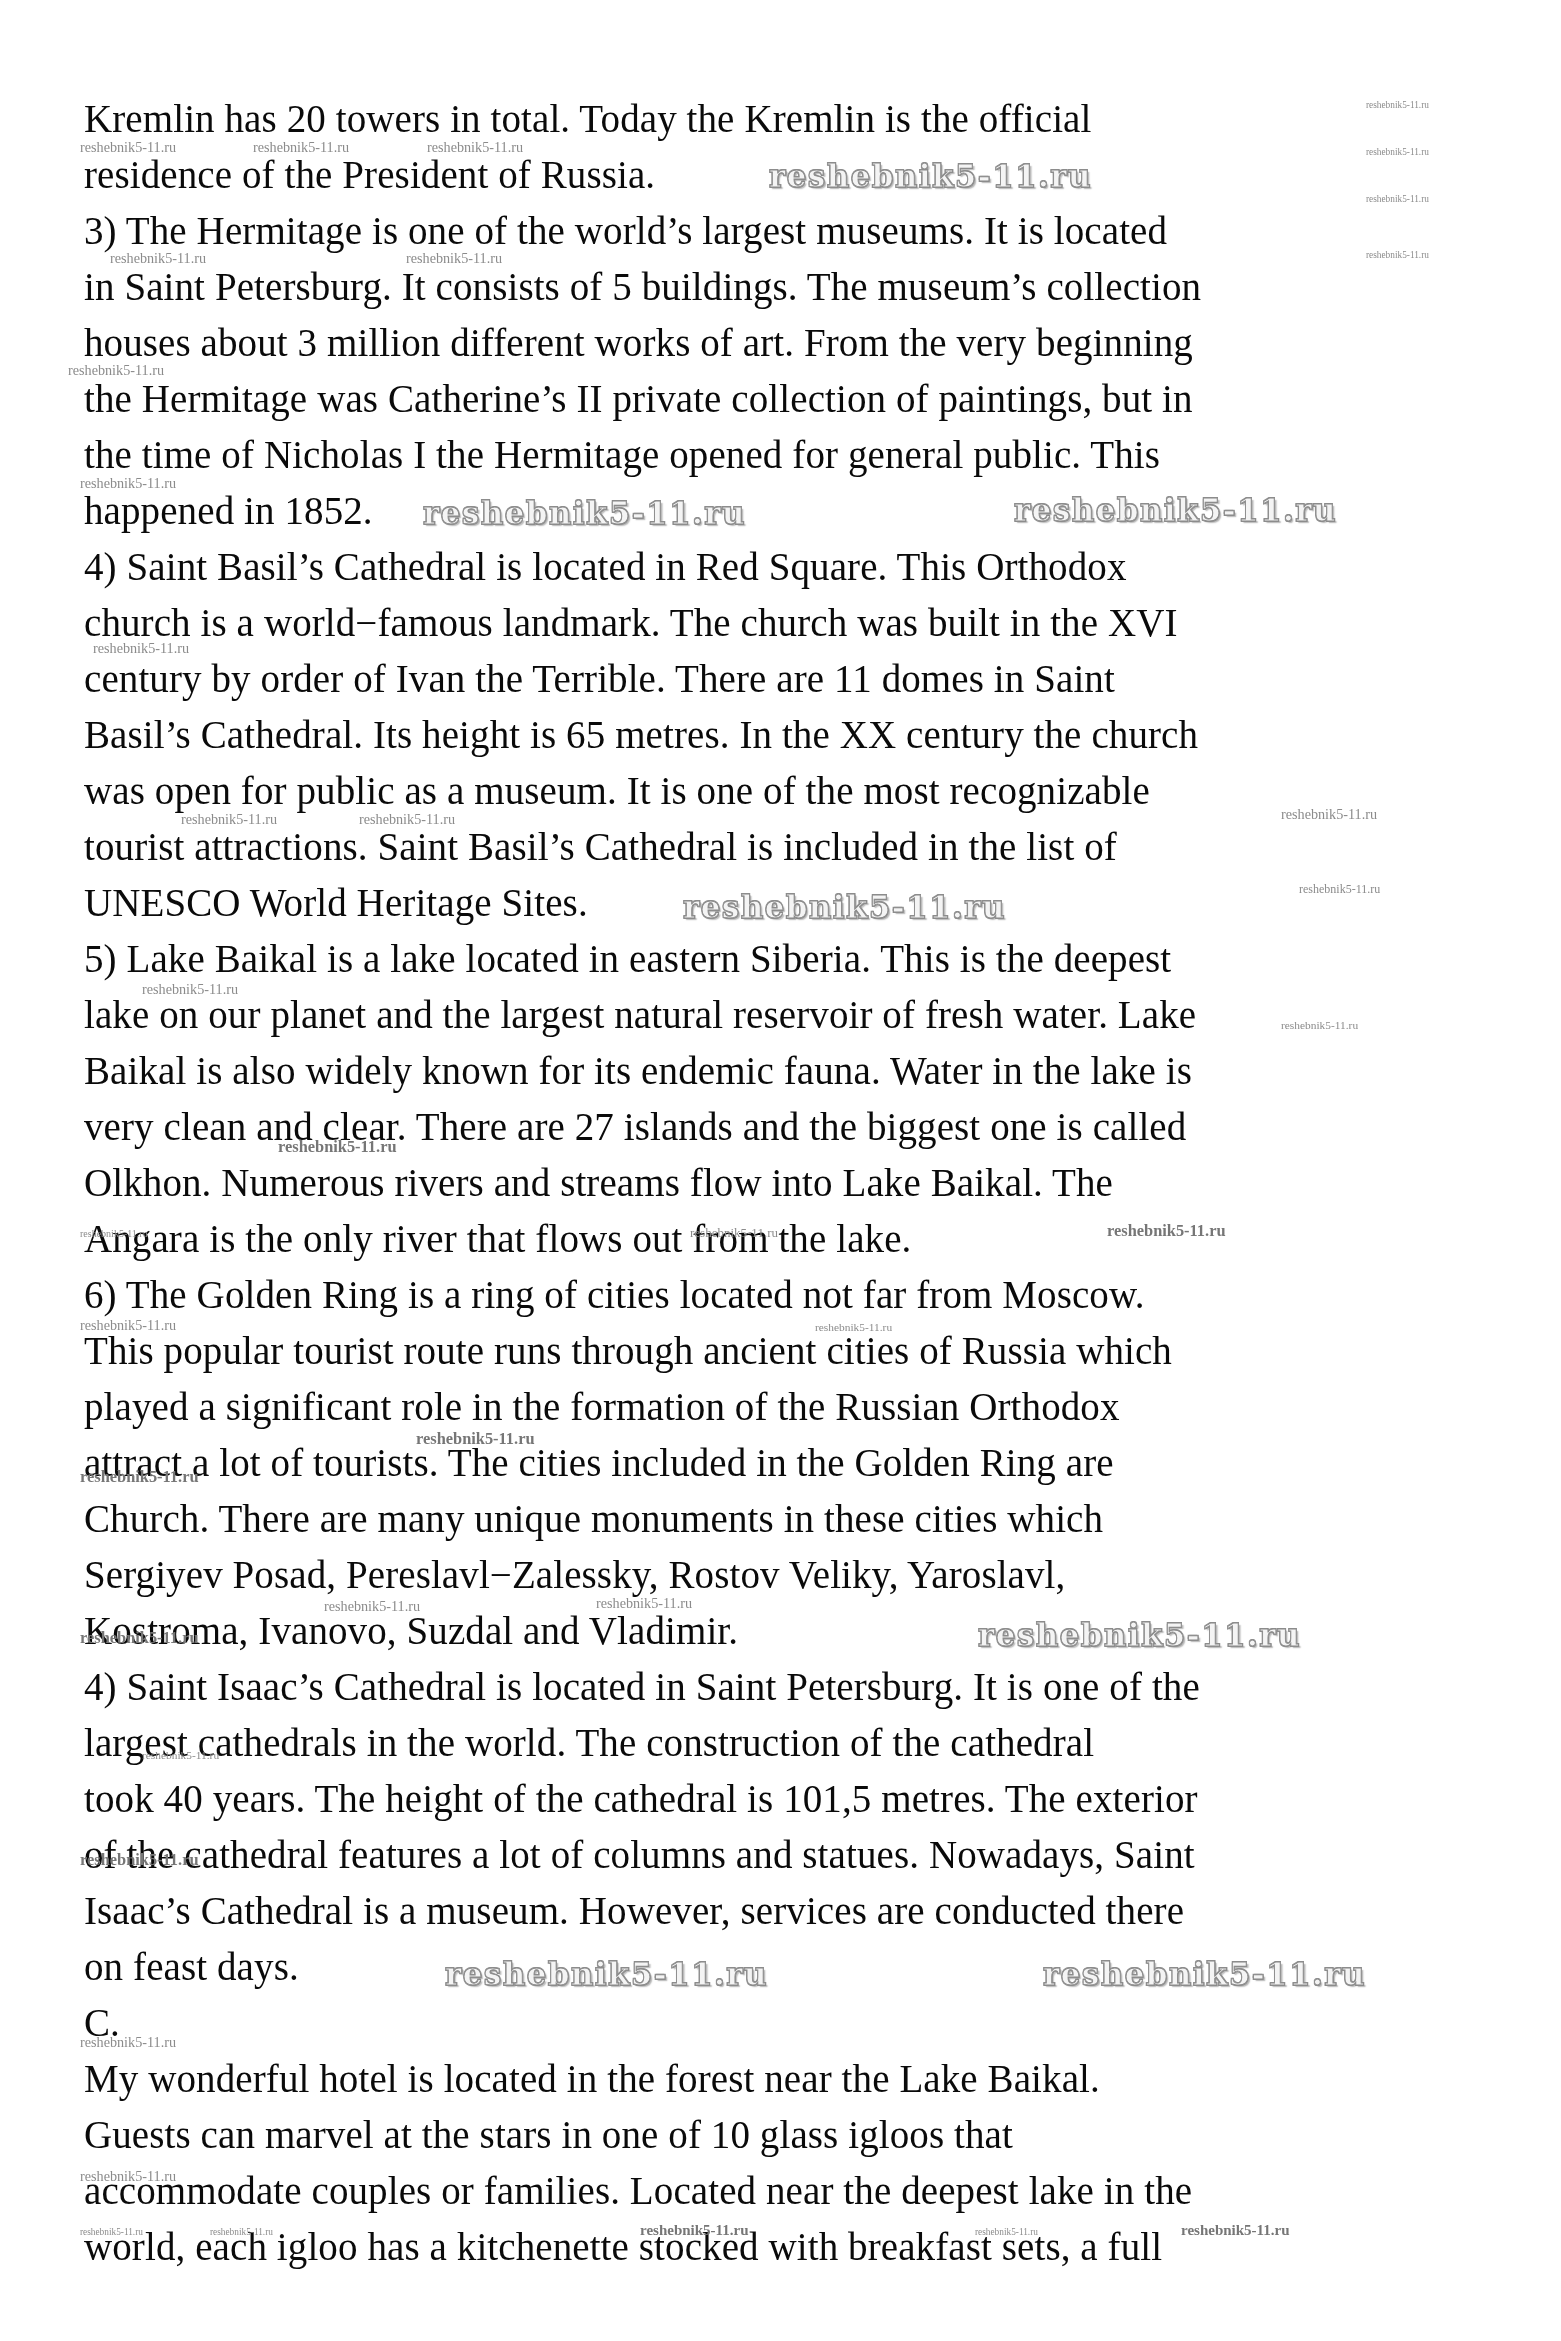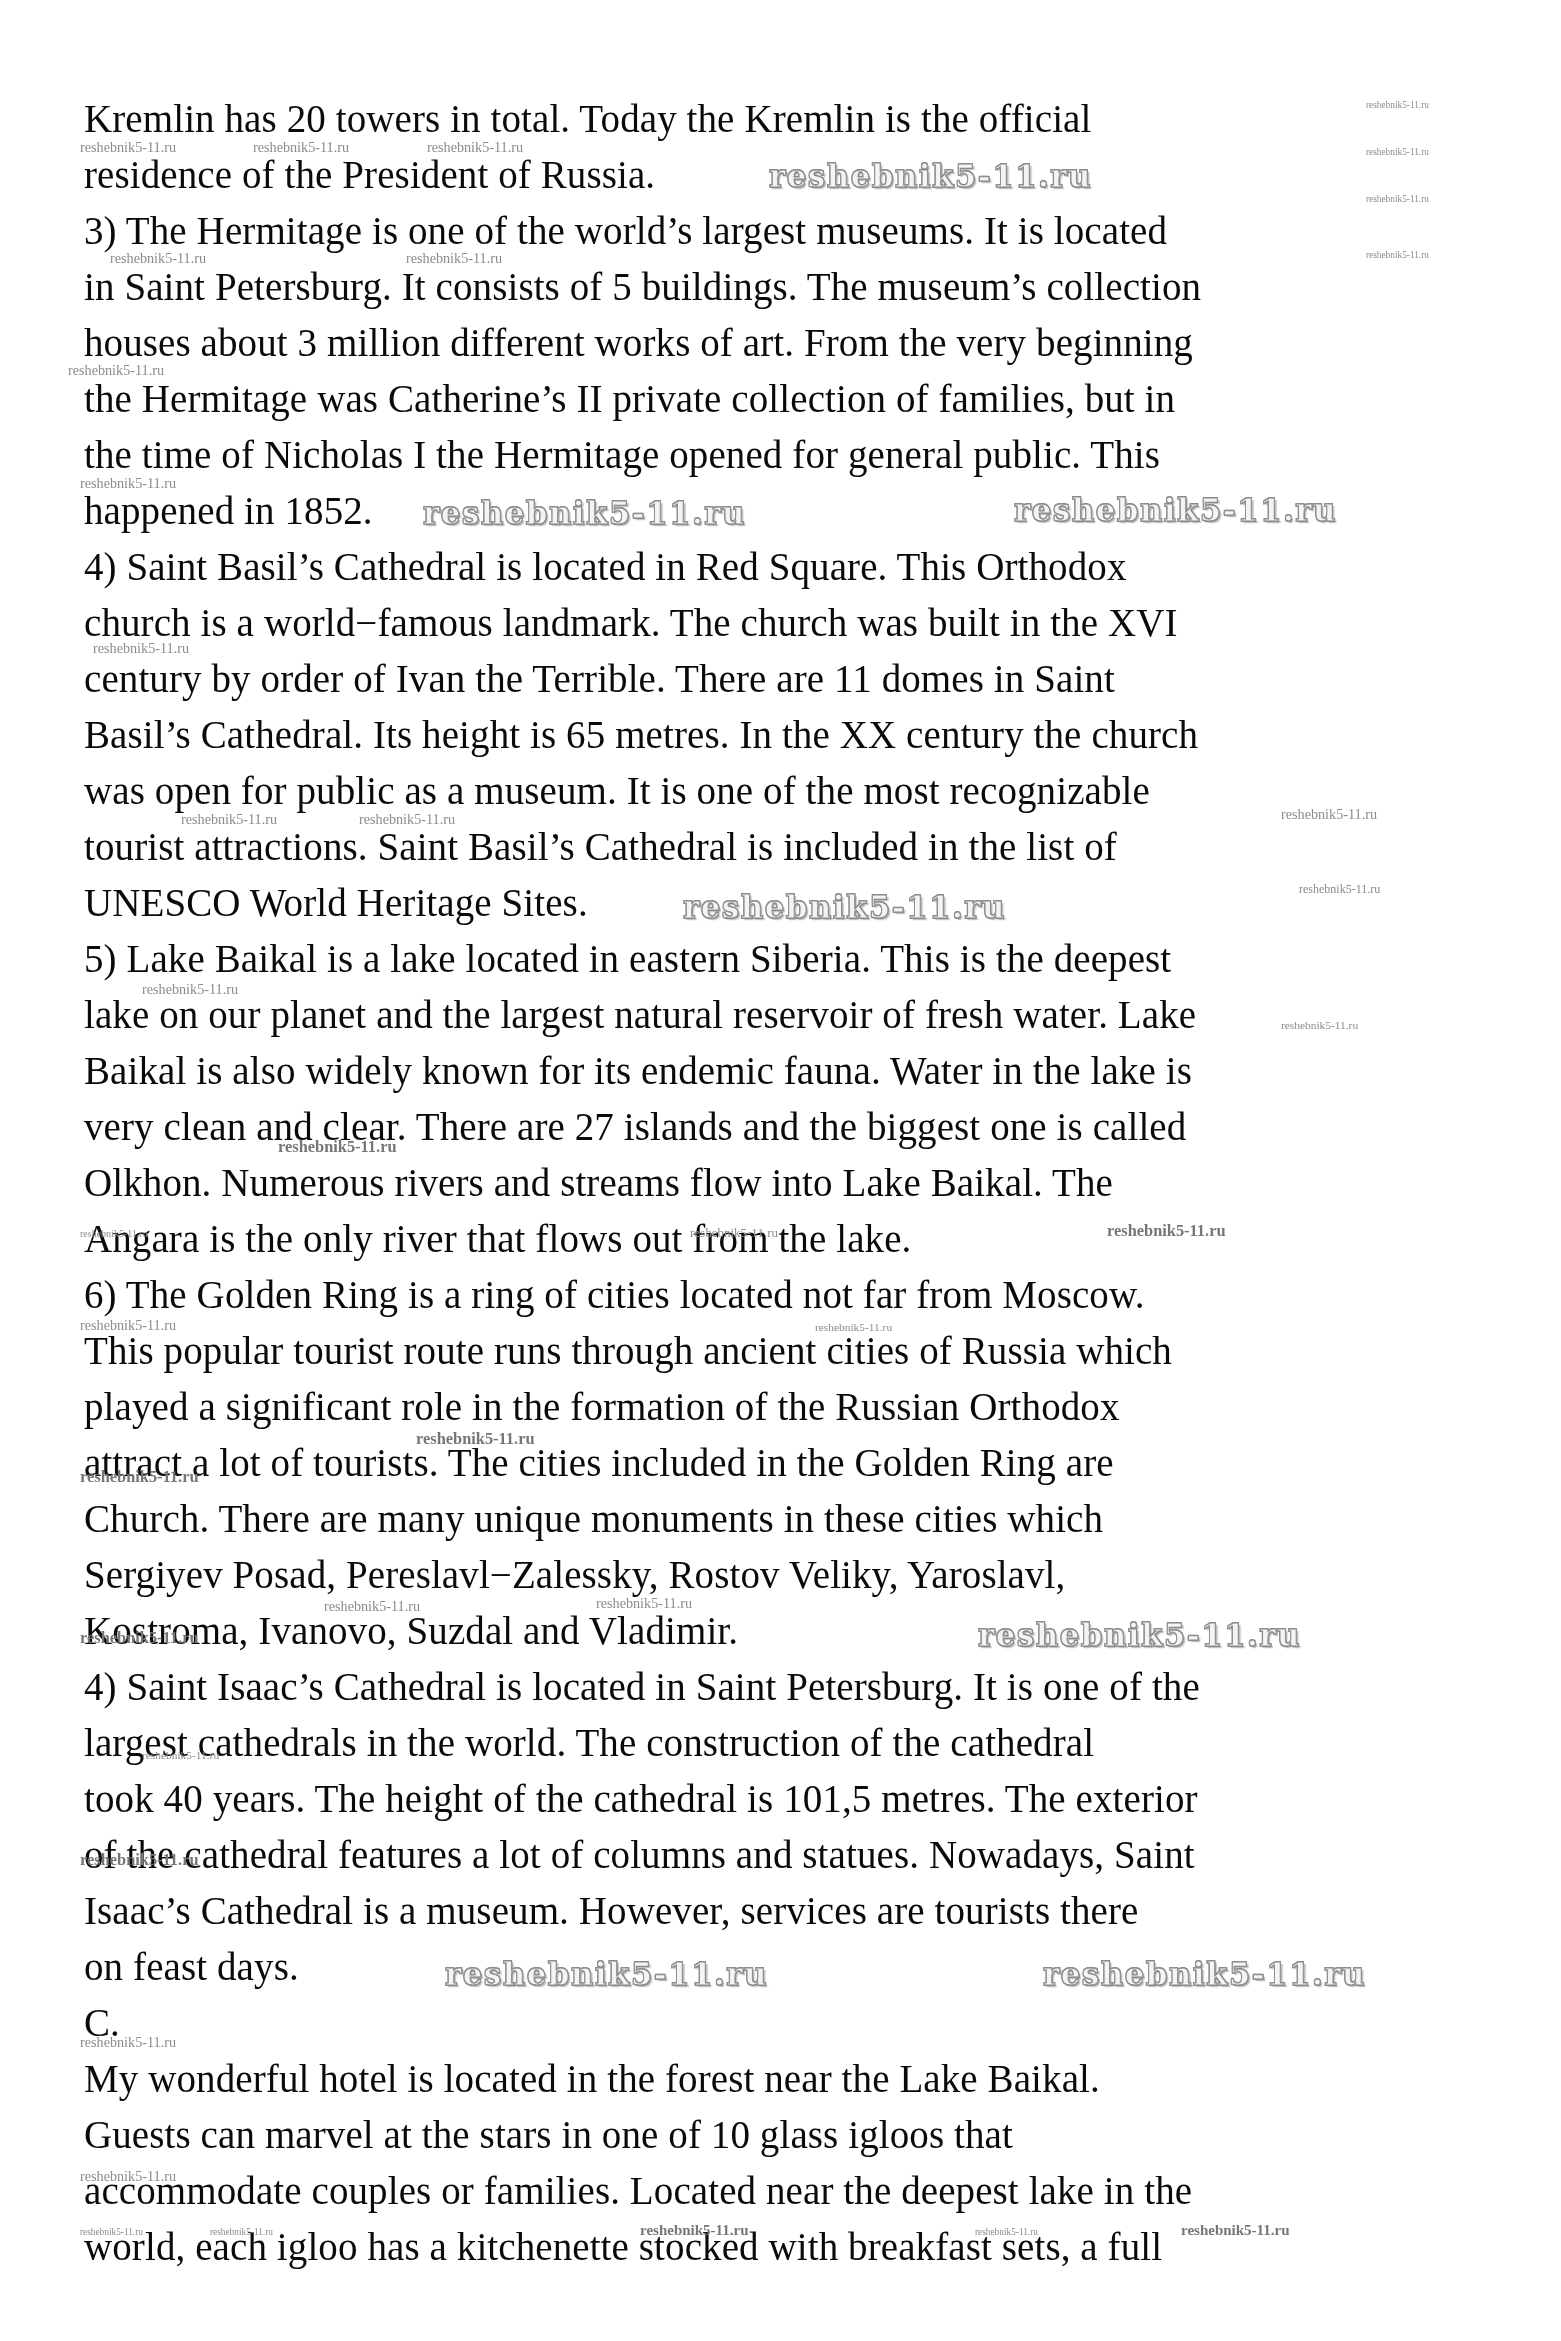--- a/index.html
+++ b/index.html
@@ -58,21 +58,21 @@
 </head>
 <body>
 
 <div class="page">
   <div class="lines">
       <div class="line">Kremlin has 20 towers in total. Today the Kremlin is the official</div>
       <div class="line">residence of the President of Russia.</div>
       <div class="line">3) The Hermitage is one of the world’s largest museums. It is located</div>
       <div class="line">in Saint Petersburg. It consists of 5 buildings. The museum’s collection</div>
       <div class="line">houses about 3 million different works of art. From the very beginning</div>
-      <div class="line">the Hermitage was Catherine’s II private collection of families, but in</div>
+      <div class="line">the Hermitage was Catherine’s II private collection of paintings, but in</div>
       <div class="line">the time of Nicholas I the Hermitage opened for general public. This</div>
       <div class="line">happened in 1852.</div>
       <div class="line">4) Saint Basil’s Cathedral is located in Red Square. This Orthodox</div>
       <div class="line">church is a world−famous landmark. The church was built in the XVI</div>
       <div class="line">century by order of Ivan the Terrible. There are 11 domes in Saint</div>
       <div class="line">Basil’s Cathedral. Its height is 65 metres. In the XX century the church</div>
       <div class="line">was open for public as a museum. It is one of the most recognizable</div>
       <div class="line">tourist attractions. Saint Basil’s Cathedral is included in the list of</div>
       <div class="line">UNESCO World Heritage Sites.</div>
       <div class="line">5) Lake Baikal is a lake located in eastern Siberia. This is the deepest</div>
@@ -85,21 +85,21 @@
       <div class="line">This popular tourist route runs through ancient cities of Russia which</div>
       <div class="line">played a significant role in the formation of the Russian Orthodox</div>
       <div class="line">attract a lot of tourists. The cities included in the Golden Ring are</div>
       <div class="line">Church. There are many unique monuments in these cities which</div>
       <div class="line">Sergiyev Posad, Pereslavl−Zalessky, Rostov Veliky, Yaroslavl,</div>
       <div class="line">Kostroma, Ivanovo, Suzdal and Vladimir.</div>
       <div class="line">4) Saint Isaac’s Cathedral is located in Saint Petersburg. It is one of the</div>
       <div class="line">largest cathedrals in the world. The construction of the cathedral</div>
       <div class="line">took 40 years. The height of the cathedral is 101,5 metres. The exterior</div>
       <div class="line">of the cathedral features a lot of columns and statues. Nowadays, Saint</div>
-      <div class="line">Isaac’s Cathedral is a museum. However, services are tourists there</div>
+      <div class="line">Isaac’s Cathedral is a museum. However, services are conducted there</div>
       <div class="line">on feast days.</div>
       <div class="line">C.</div>
       <div class="line">My wonderful hotel is located in the forest near the Lake Baikal.</div>
       <div class="line">Guests can marvel at the stars in one of 10 glass igloos that</div>
       <div class="line">accommodate couples or families. Located near the deepest lake in the</div>
       <div class="line">world, each igloo has a kitchenette stocked with breakfast sets, a full</div>
     </div>
 <span class="wm-large" style="left: 769px; top: 158px;">reshebnik5-11.ru</span>
     <span class="wm-large" style="left: 423px; top: 495px;">reshebnik5-11.ru</span>
     <span class="wm-large" style="left: 1014px; top: 492px;">reshebnik5-11.ru</span>

